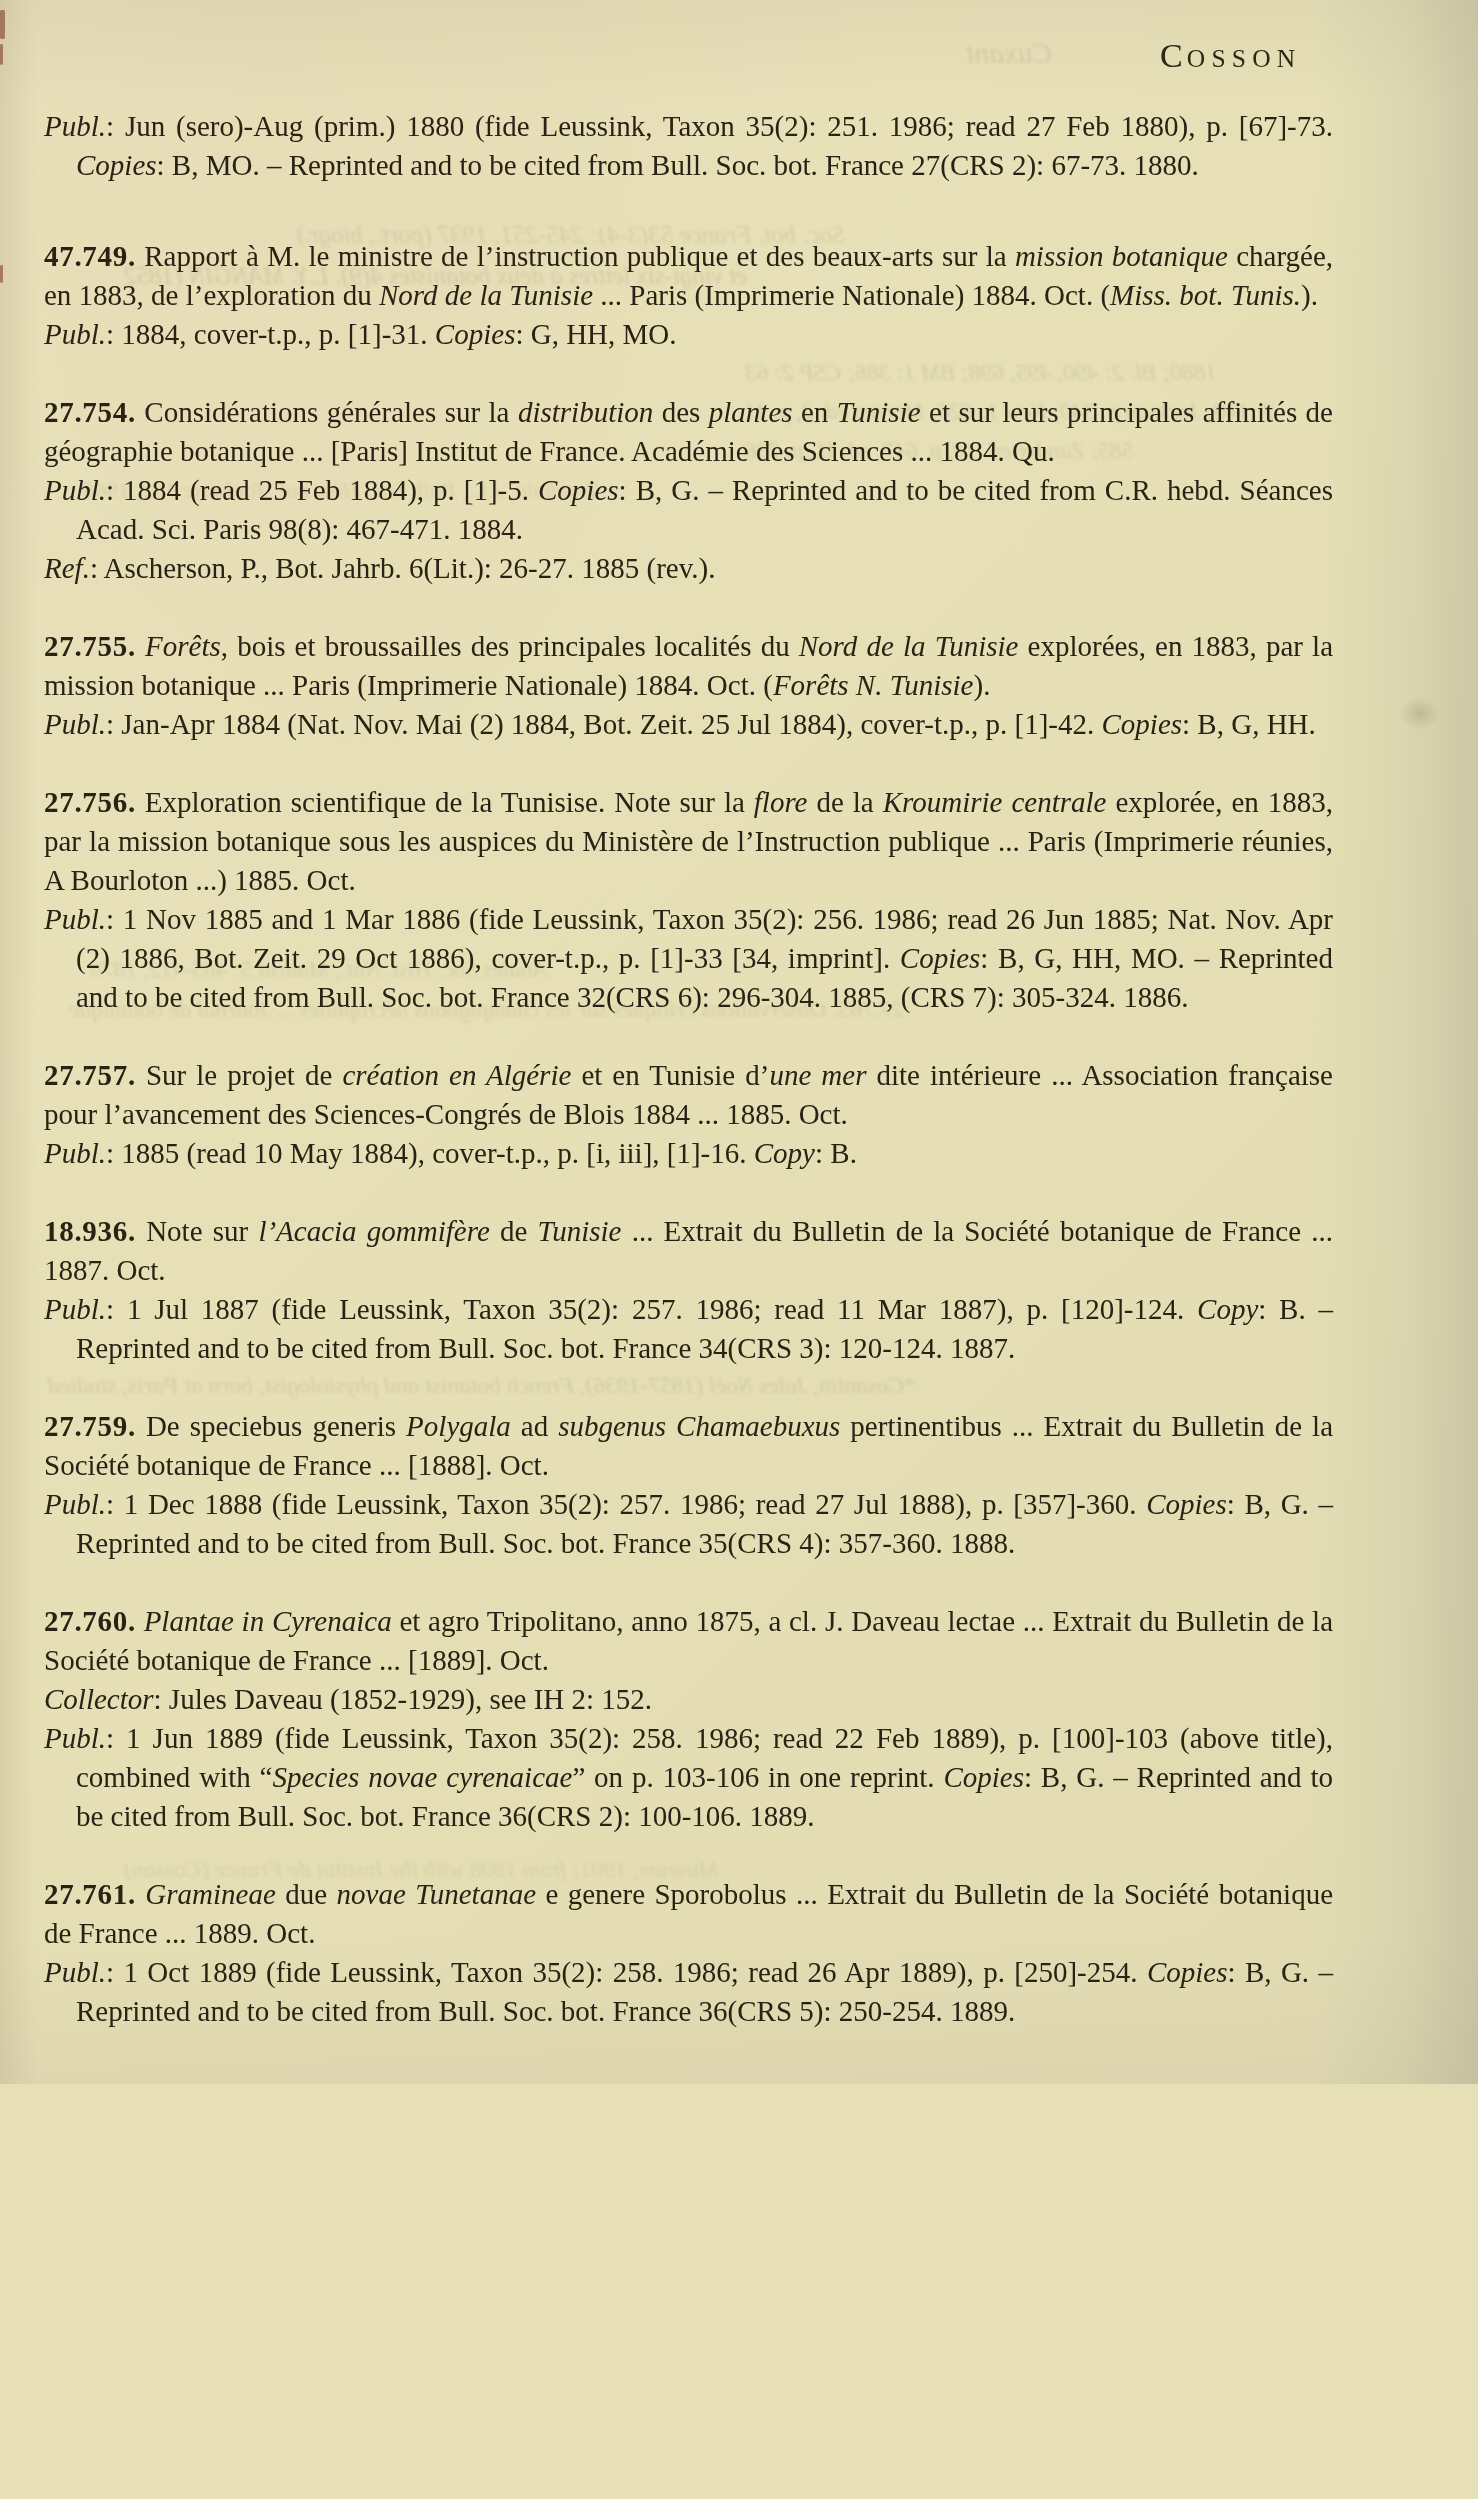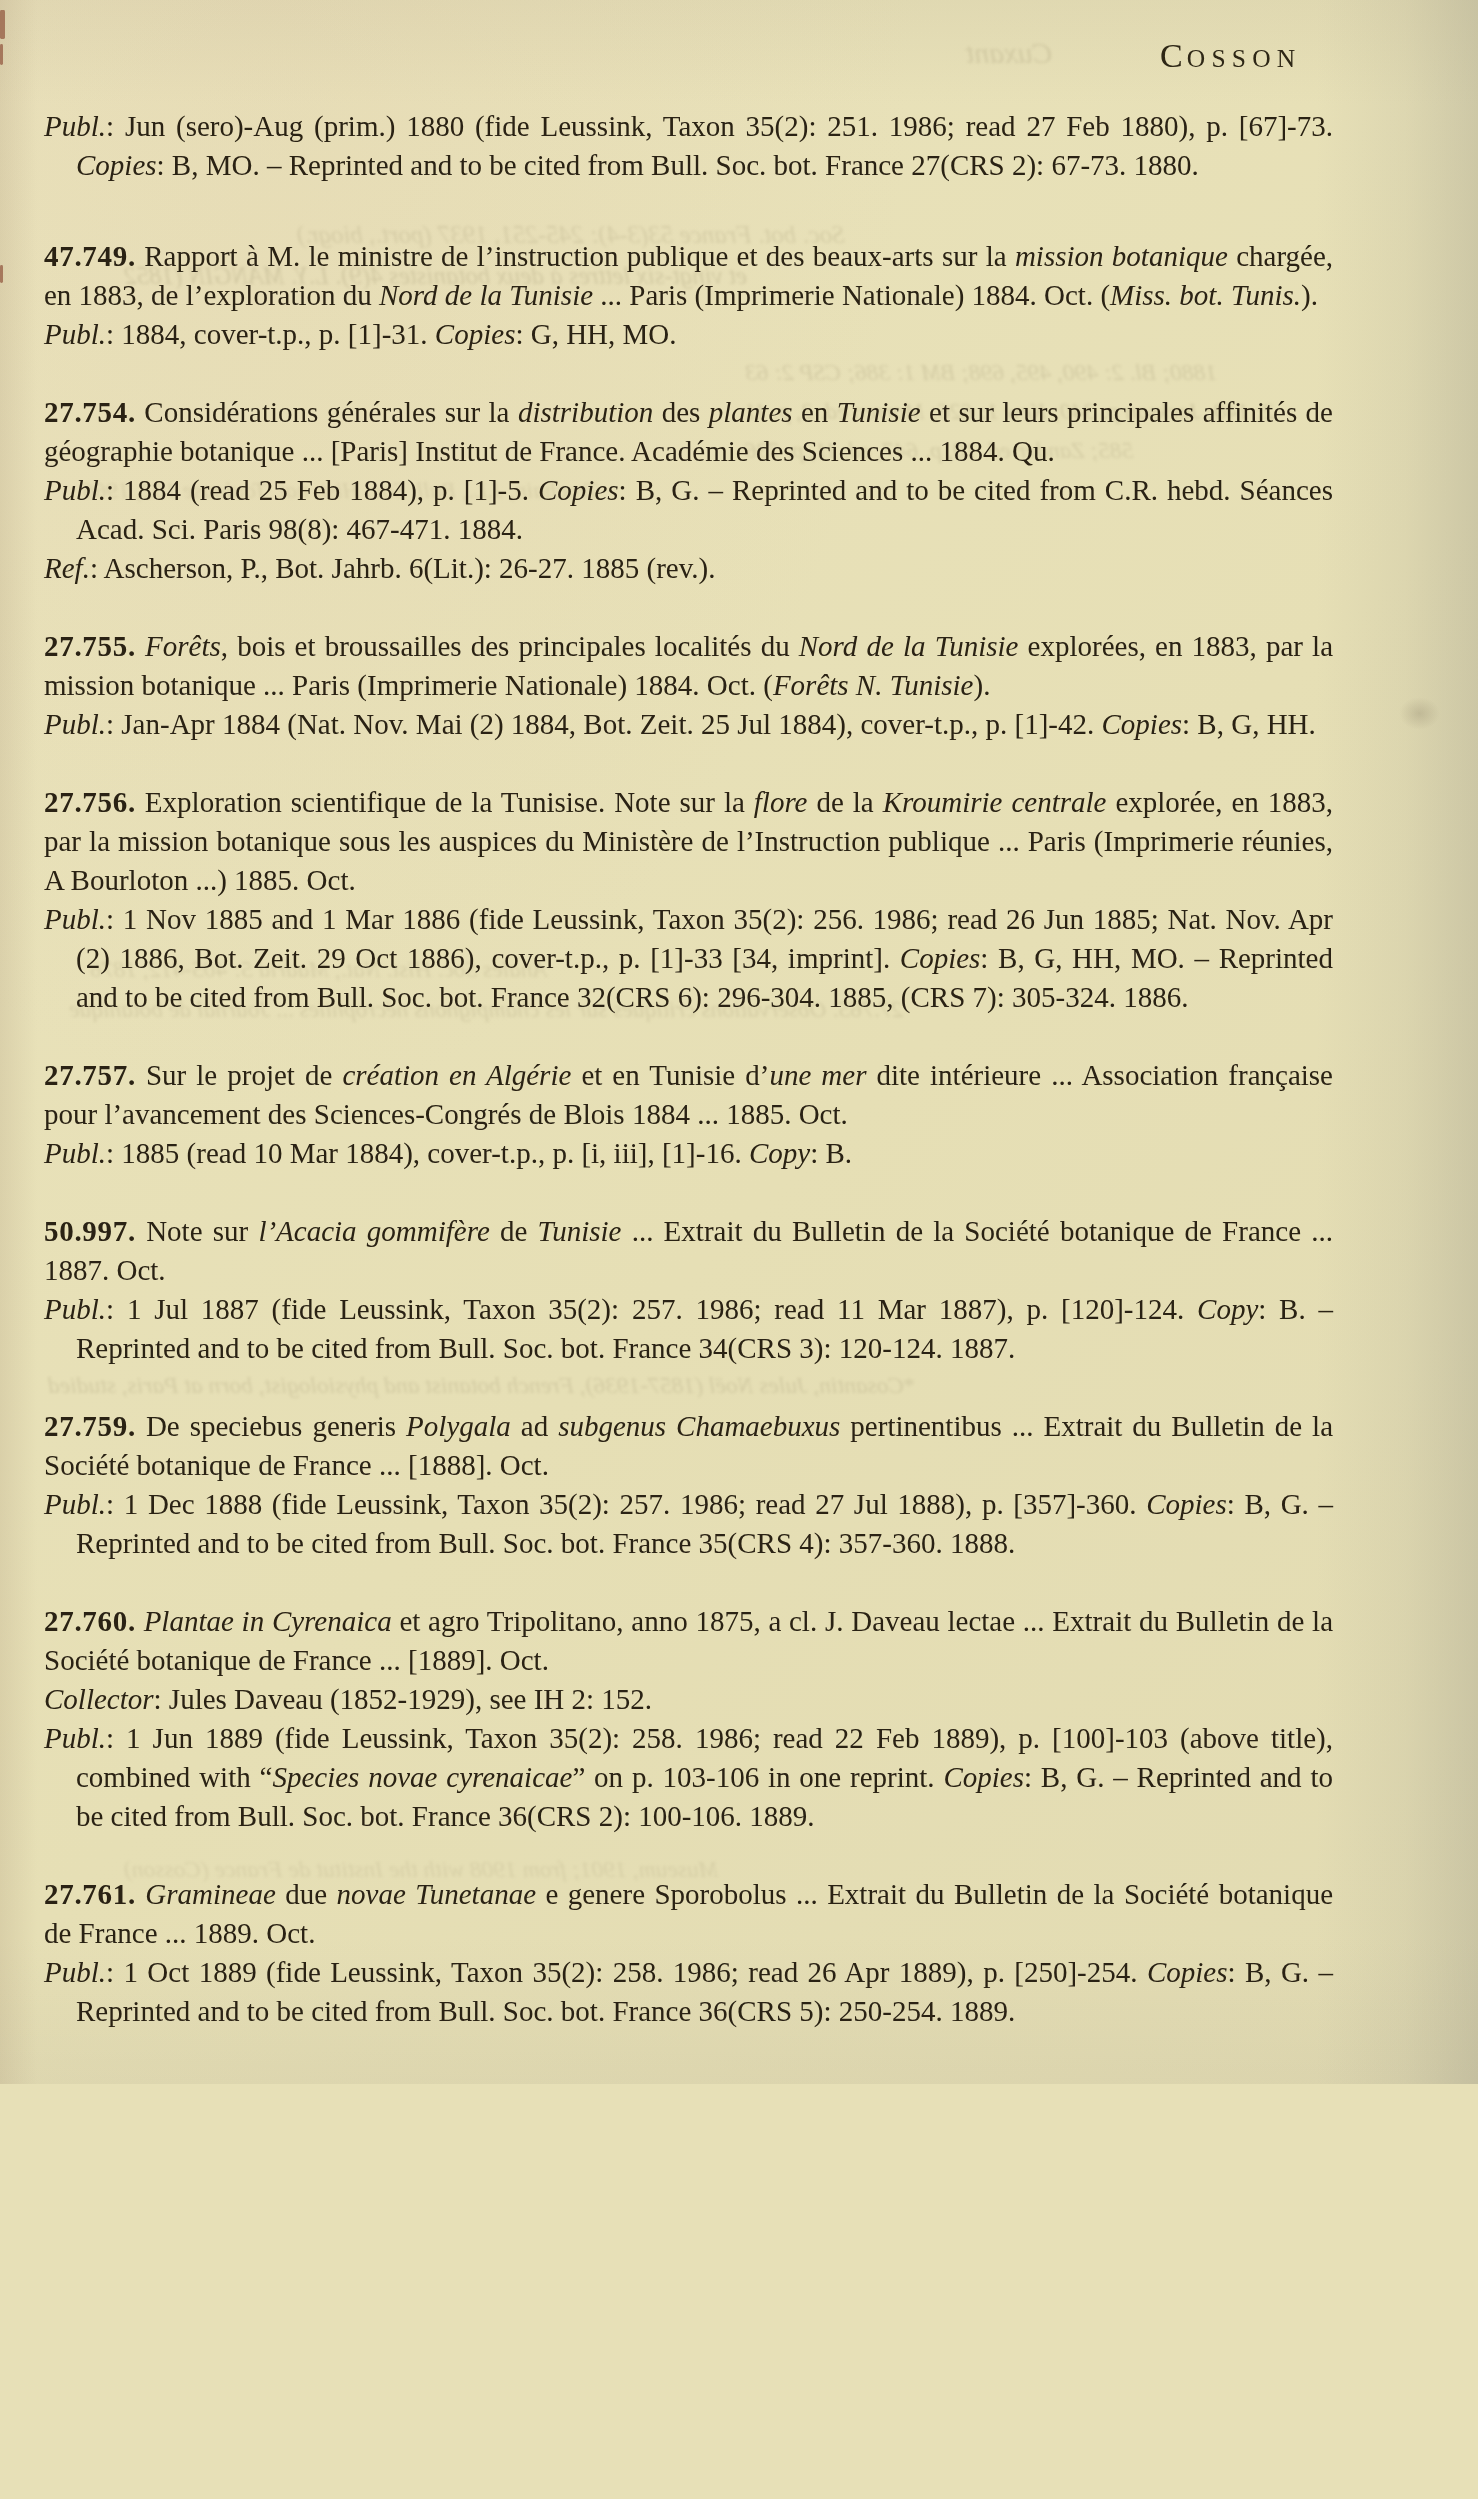--- a/index.html
+++ b/index.html
@@ -106,25 +106,25 @@
       <p class="para ref"><i>Publ.</i><span>: Jan-Apr 1884 (Nat. Nov. Mai (2) 1884, Bot. Zeit. 25 Jul 1884), cover-t.p., p. [1]-42. </span><i>Copies</i><span>: B, G, HH.</span></p>
     </section>
 
     <section class="entry">
       <p class="para title"><span class="bold">27.756.</span><span> Exploration scientifique de la Tunisise. Note sur la </span><i>flore</i><span> de la </span><i>Kroumirie centrale</i><span> explorée, en 1883, par la mission botanique sous les auspices du Ministère de l’Instruction publique ... Paris (Imprimerie réunies, A Bourloton ...) 1885. Oct.</span></p>
       <p class="para ref"><i>Publ.</i><span>: 1 Nov 1885 and 1 Mar 1886 (fide Leussink, Taxon 35(2): 256. 1986; read 26 Jun 1885; Nat. Nov. Apr (2) 1886, Bot. Zeit. 29 Oct 1886), cover-t.p., p. [1]-33 [34, imprint]. </span><i>Copies</i><span>: B, G, HH, MO. – Reprinted and to be cited from Bull. Soc. bot. France 32(CRS 6): 296-304. 1885, (CRS 7): 305-324. 1886.</span></p>
     </section>
 
     <section class="entry">
       <p class="para title"><span class="bold">27.757.</span><span> Sur le projet de </span><i>création en Algérie</i><span> et en Tunisie d’</span><i>une mer</i><span> dite intérieure ... Association française pour l’avancement des Sciences-Congrés de Blois 1884 ... 1885. Oct.</span></p>
-      <p class="para ref"><i>Publ.</i><span>: 1885 (read 10 Mar 1884), cover-t.p., p. [i, iii], [1]-16. </span><i>Copy</i><span>: B.</span></p>
+      <p class="para ref"><i>Publ.</i><span>: 1885 (read 10 May 1884), cover-t.p., p. [i, iii], [1]-16. </span><i>Copy</i><span>: B.</span></p>
     </section>
 
     <section class="entry">
-      <p class="para title"><span class="bold">50.997.</span><span> Note sur </span><i>l’Acacia gommifère</i><span> de </span><i>Tunisie</i><span> ... Extrait du Bulletin de la Société botanique de France ... 1887. Oct.</span></p>
+      <p class="para title"><span class="bold">18.936.</span><span> Note sur </span><i>l’Acacia gommifère</i><span> de </span><i>Tunisie</i><span> ... Extrait du Bulletin de la Société botanique de France ... 1887. Oct.</span></p>
       <p class="para ref"><i>Publ.</i><span>: 1 Jul 1887 (fide Leussink, Taxon 35(2): 257. 1986; read 11 Mar 1887), p. [120]-124. </span><i>Copy</i><span>: B. – Reprinted and to be cited from Bull. Soc. bot. France 34(CRS 3): 120-124. 1887.</span></p>
     </section>
 
     <section class="entry">
       <p class="para title"><span class="bold">27.759.</span><span> De speciebus generis </span><i>Polygala</i><span> ad </span><i>subgenus Chamaebuxus</i><span> pertinentibus ... Extrait du Bulletin de la Société botanique de France ... [1888]. Oct.</span></p>
       <p class="para ref"><i>Publ.</i><span>: 1 Dec 1888 (fide Leussink, Taxon 35(2): 257. 1986; read 27 Jul 1888), p. [357]-360. </span><i>Copies</i><span>: B, G. – Reprinted and to be cited from Bull. Soc. bot. France 35(CRS 4): 357-360. 1888.</span></p>
     </section>
 
     <section class="entry">
       <p class="para title"><span class="bold">27.760.</span><span> </span><i>Plantae in Cyrenaica</i><span> et agro Tripolitano, anno 1875, a cl. J. Daveau lectae ... Extrait du Bulletin de la Société botanique de France ... [1889]. Oct.</span></p>

